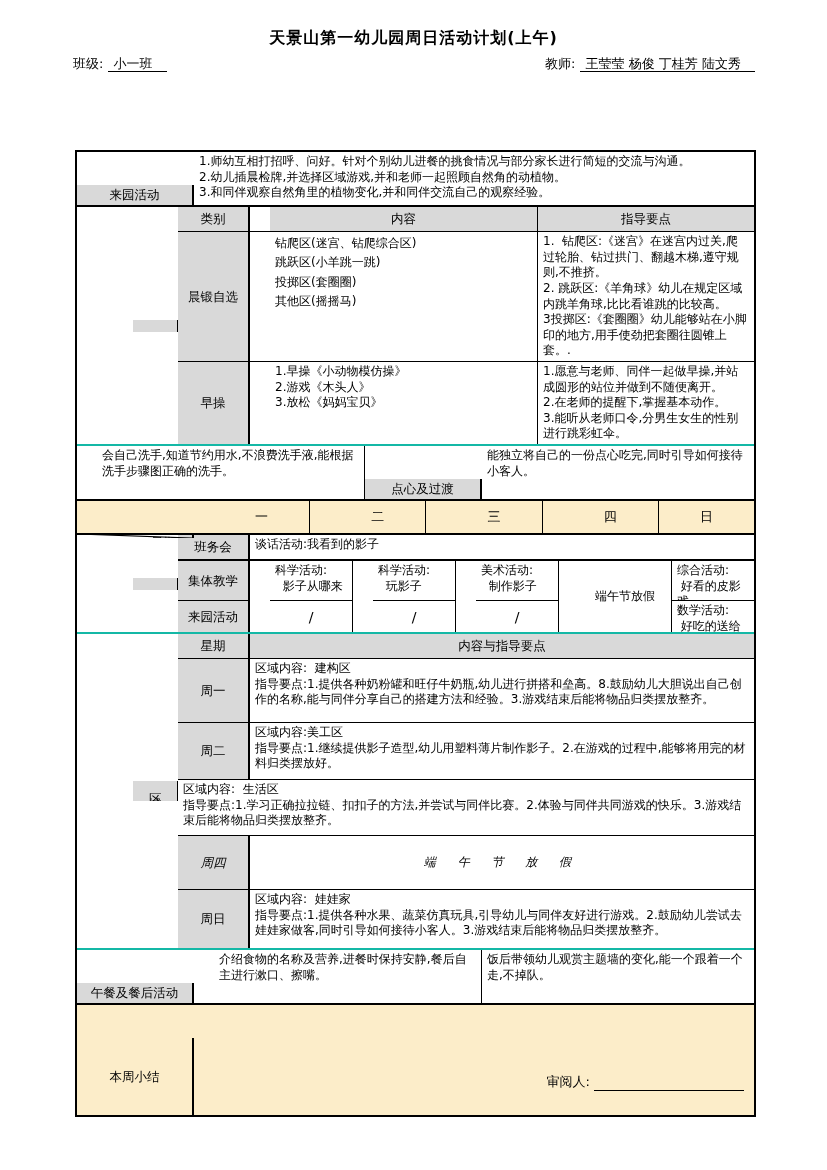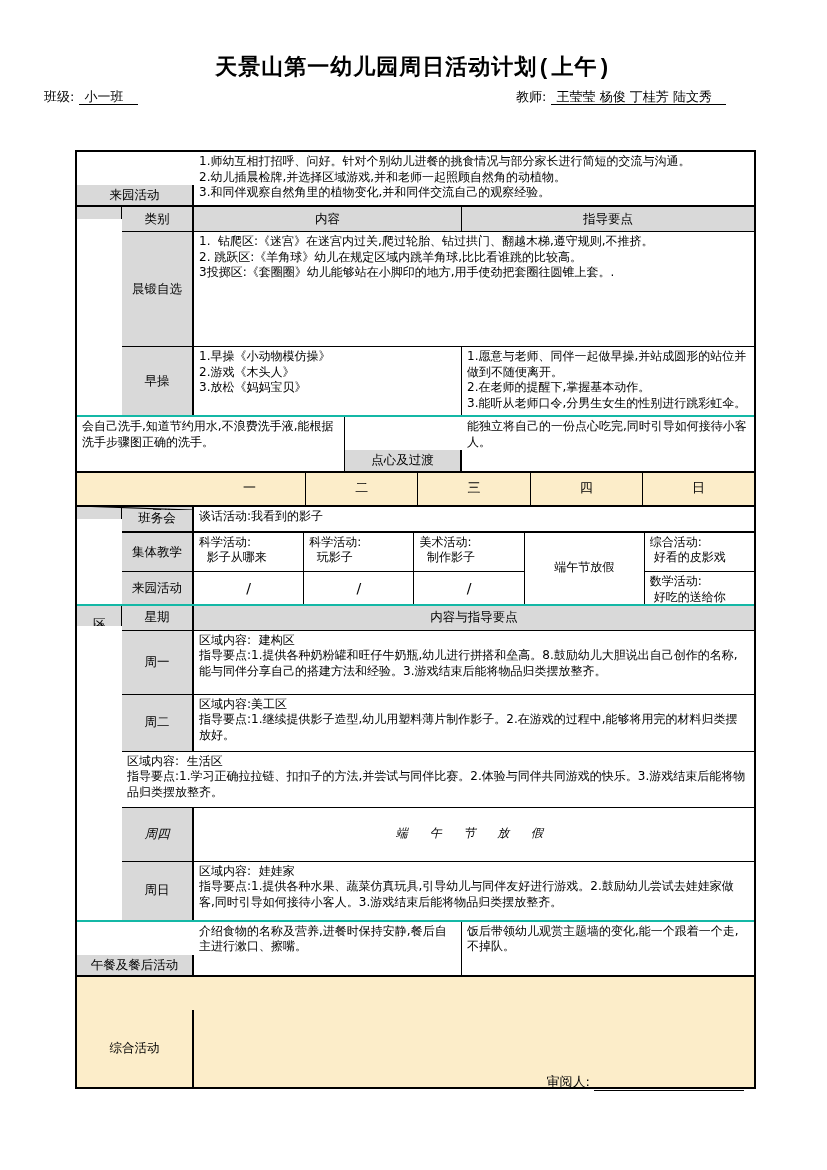--- a/index.html
+++ b/index.html
@@ -7,42 +7,41 @@
   body {
     width:827px; height:1170px;
     font-family:"DejaVu Sans","Liberation Sans",sans-serif;
     color:#000;
     position:relative;
   }
   .page { width:827px; height:1170px; position:relative; }
 
   
   .doc-title {
-    padding-top:52px;
+    padding-top:28px;
     text-align:center;
-    font-size:22px; font-weight:bold;
+    font-size:16px; font-weight:bold;
     letter-spacing:1px;
-    font-family:Liberation Mono, monospace;
   }
   .doc-subtitle {
     margin-top:6px;
     text-align:center;
     font-size:14px; font-weight:bold;
   }
   .blank {
     display:inline-block;
     border-bottom:1px solid #000;
     text-align:center;
     font-weight:bold;
     line-height:1.1;
   }
   .blank.w40 { min-width:40px; }
   .blank.w48 { min-width:48px; }
   .info-line {
-    width:682px; margin:6px 0 4px 44px;
+    width:682px; margin:6px 0 4px 73px;
     display:flex; justify-content:space-between;
     font-size:13px;
   }
   .info-left, .info-right { white-space:nowrap; }
   .u-val { border-bottom:1px solid #000; padding:0 14px 0 6px; }
 
   
   .sheet {
     position:absolute; left:75px; top:150px; width:681px;
     border:2px solid #000;
@@ -51,39 +50,39 @@
   .row { display:flex; border-bottom:1px solid #000; align-items:stretch; }
   .row:last-child { border-bottom:none; }
   .row.sep { border-bottom-width:2px; }
 
   .cell {
     padding:2px 5px;
     white-space:pre-wrap;
     word-break:break-all;
     overflow:hidden;
   }
-  .br1 { border-right:1px solid #000; }
+  .br1 { border-right:1px solid #000;margin-left:20px; }
   .br2 { border-right:2px solid #000; }
   .gray { background:#d9d9d9; }
   .cream { background:#fcedc9; }
 
   .lbl { display:flex; align-items:center; justify-content:center; text-align:center; font-size:12.5px; }
   .c-wide  { width:117px; flex:0 0 117px;margin-top:33px; }
   .c-nar   { width:45px;  flex:0 0 45px; }
   .c-sub   { width:72px;  flex:0 0 72px; }
   .c-a     { width:268px; flex:0 0 268px; }
   .flex1   { flex:1 1 0; min-width:0; }
 
   .vlabel {
     writing-mode:vertical-lr; text-orientation:upright;
     letter-spacing:4px;
   }
 
   
-  .sec { display:flex; border-bottom:4px solid #14b8a6; align-items:flex-start; }
+  .sec { display:flex; border-bottom:4px solid #14b8a6; align-items:center;padding-left:36px; }
   .sec.sep { border-bottom-width:2px; }
   .sec-body { flex:1 1 0; min-width:0; display:flex; flex-direction:column; }
   .sec-body > .row:last-child { border-bottom:none; }
 
   
   .r-arrival  { min-height:48px; }
   .r-sh       { height:25px; }
   .r-s1       { min-height:115px; }
   .r-s2       { min-height:68px; }
   .r-snack    { min-height:35px; }
@@ -147,20 +146,24 @@
     <div class="sec sep">
       <div class="cell lbl vlabel gray c-nar br1">运动</div>
       <div class="sec-body">
         <div class="row r-sh">
           <div class="cell lbl gray c-sub br2">类别</div>
           <div class="cell lbl gray c-a br1">内容</div>
           <div class="cell lbl gray flex1">指导要点</div>
         </div>
         <div class="row r-s1">
           <div class="cell lbl gray c-sub br2">晨锻自选</div>
+          <div class="cell c-a br1" style="line-height:1.6;">钻爬区(迷宫、钻爬综合区)
+跳跃区(小羊跳一跳)
+投掷区(套圈圈)
+其他区(摇摇马)</div>
           <div class="cell flex1">1.  钻爬区:《迷宫》在迷宫内过关,爬过轮胎、钻过拱门、翻越木梯,遵守规则,不推挤。
 2. 跳跃区:《羊角球》幼儿在规定区域内跳羊角球,比比看谁跳的比较高。
 3投掷区:《套圈圈》幼儿能够站在小脚印的地方,用手使劲把套圈往圆锥上套。.</div>
         </div>
         <div class="row r-s2">
           <div class="cell lbl gray c-sub br2">早操</div>
           <div class="cell c-a br1">1.早操《小动物模仿操》
 2.游戏《木头人》
 3.放松《妈妈宝贝》</div>
           <div class="cell flex1">1.愿意与老师、同伴一起做早操,并站成圆形的站位并做到不随便离开。
@@ -262,21 +265,21 @@
       </div>
     </div>
 
     <div class="row sep r-lunch">
       <div class="cell lbl gray c-wide br2">午餐及餐后活动</div>
       <div class="cell c-a br1">介绍食物的名称及营养,进餐时保持安静,餐后自主进行漱口、擦嘴。</div>
       <div class="cell flex1">饭后带领幼儿观赏主题墙的变化,能一个跟着一个走,不掉队。</div>
     </div>
 
     <div class="row r-summary cream">
-      <div class="cell lbl cream c-wide br2">综合活动</div>
+      <div class="cell lbl cream c-wide br2">本周小结</div>
       <div class="cell flex1 cream"></div>
     </div>
 
   </div>
 
   <div class="reviewer">
     <span>审阅人:</span>
     <span class="rev-blank"></span>
   </div>
 

